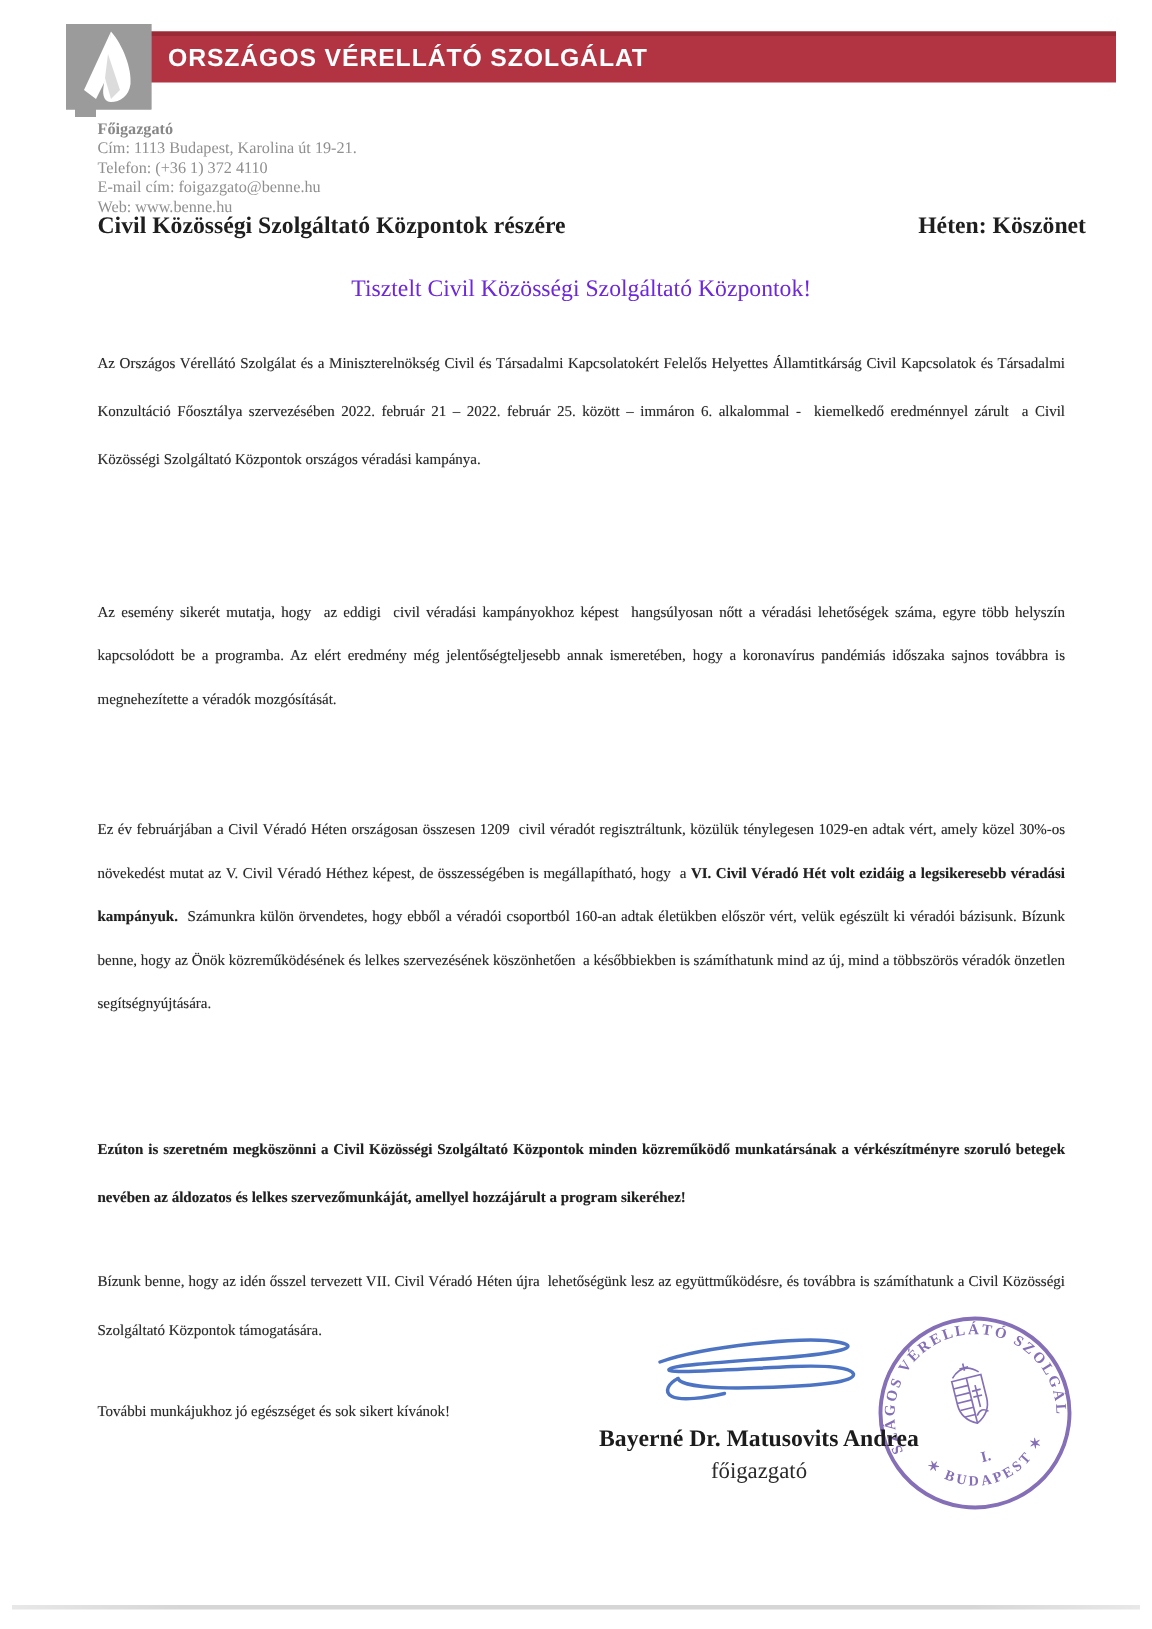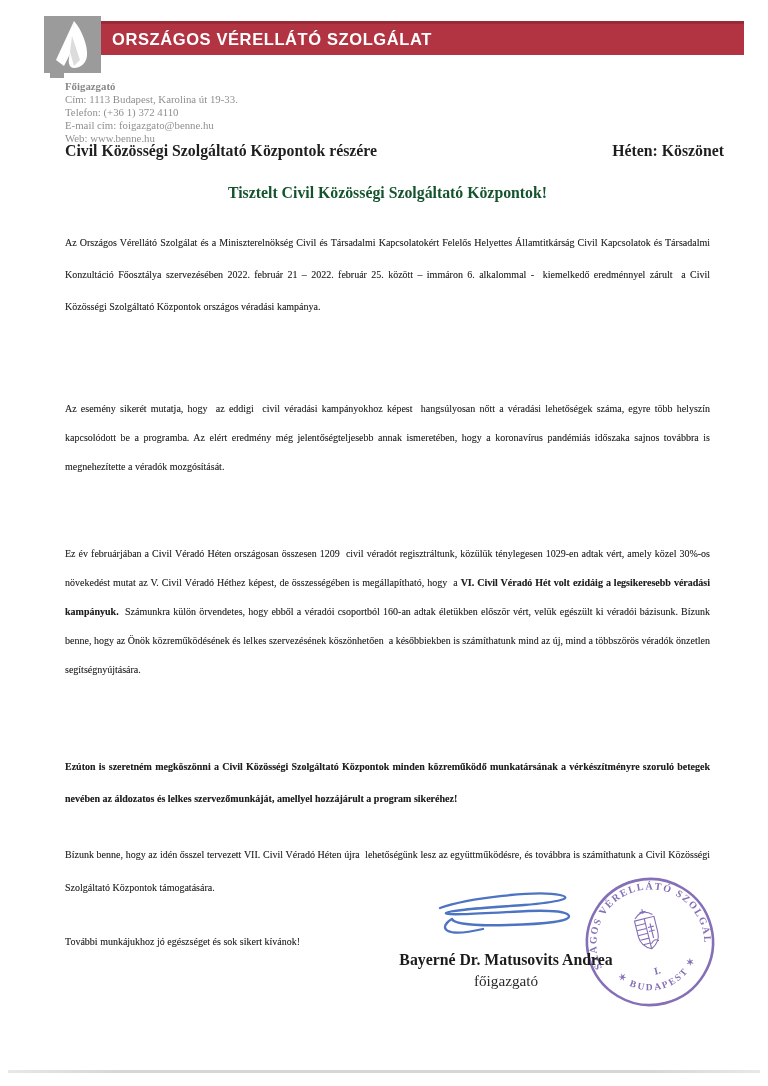--- a/index.html
+++ b/index.html
@@ -24,21 +24,21 @@
   .logo svg{position:absolute;left:0;top:0;}
   
   .contact{
     position:absolute;left:65px;top:80px;
     font-family:"Liberation Serif",serif;font-size:10.8px;line-height:13px;color:#8f8f8f;
   }
   .contact .contact-role{font-weight:bold;color:#888888;}
   
   .content{position:absolute;left:65px;top:142px;width:659px;}
   .addr-row{display:flex;justify-content:space-between;font-weight:bold;font-size:15.8px;color:#1e1e1e;font-family:Liberation Serif, serif;}
-  .salutation{margin-top:24px;width:645px;text-align:center;font-weight:bold;font-size:15.8px;color:#14532d;}
+  .salutation{margin-top:24px;width:645px;text-align:center;font-weight:normal;font-size:15.8px;color:#6d28d9;}
   .para{
     width:645px;text-align:justify;white-space:pre-wrap;
     font-size:10px;color:#2a2a2a;text-shadow:0 0 0.5px rgba(40,40,40,0.45);
   }
   .p1{margin:25px 0 0 0;line-height:32px;}
   .p23{margin:13px 0 0 0;line-height:29px;}
   .p23 p{margin:0;}
   .p4{margin:9px 0 0 0;line-height:32px;font-weight:bold;color:#1f1f1f;}
   .p5{margin:23px 0 0 0;line-height:33px;}
   .p6{margin:27px 0 0 0;line-height:22px;}
@@ -75,21 +75,21 @@
       <rect x="0" y="0" width="57" height="57" fill="#9b9b9b"></rect>
       <rect x="6" y="50" width="14" height="12" fill="#9b9b9b"></rect>
       <path d="M30 5 C 38 14, 44 30, 43 40 C 42 48, 36 52, 30 52 C 26 52, 24 48, 25 42 Z" fill="#ffffff"></path>
       <path d="M30 5 L 12 44 L 20 50 L 28 34 Z" fill="#ffffff"></path>
       <path d="M28 20 L 36 44 L 30 50 L 26 36 Z" fill="#9b9b9b" opacity="0.35"></path>
     </svg>
   </div>
 
   <div class="contact">
     <div class="contact-role">Főigazgató</div>
-    <div>Cím: 1113 Budapest, Karolina út 19-33.</div>
+    <div>Cím: 1113 Budapest, Karolina út 19-21.</div>
     <div>Telefon: (+36 1) 372  4110</div>
     <div>E-mail cím: foigazgato@benne.hu</div>
     <div>Web: www.benne.hu</div>
   </div>
 
   <div class="content">
     <div class="addr-row">
       <span>Civil Közösségi Szolgáltató Központok részére</span>
       <span>Héten: Köszönet</span>
     </div>

